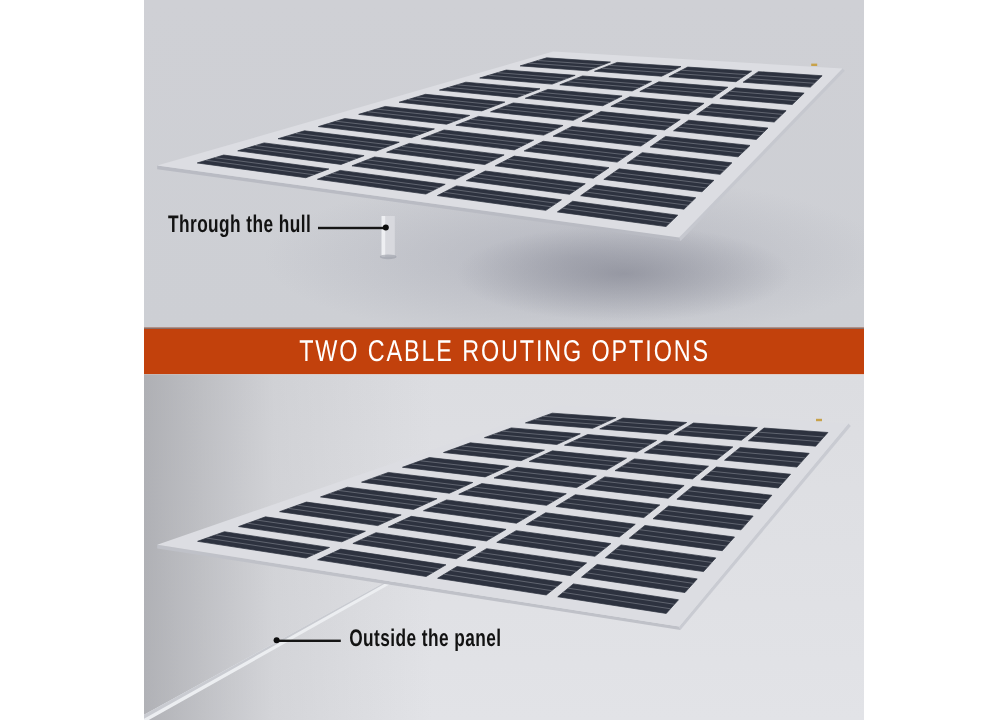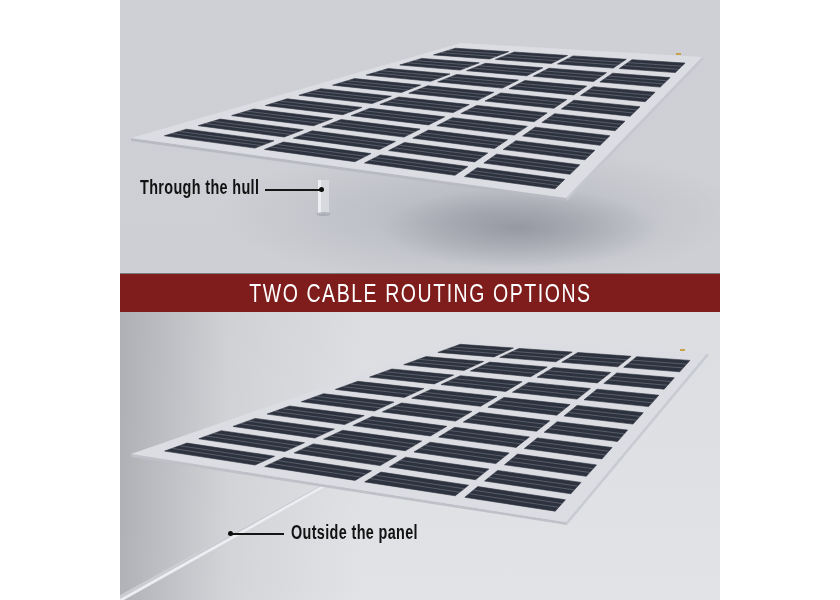--- a/index.html
+++ b/index.html
@@ -20,21 +20,21 @@
         linear-gradient(180deg, #cfd0d5 0%, #cdcfd4 100%);
     }
     .scene-bottom {
       position: absolute; left: 0; top: 312px; width: 600px; height: 288px;
       background:
         linear-gradient(90deg, rgba(150,151,156,0.65) 0%, rgba(185,186,190,0.35) 18%, rgba(223,224,228,0) 40%),
         linear-gradient(180deg, #dcdde1 0%, #e2e3e7 100%);
     }
     .banner {
       position: absolute; left: 0; top: 273px; width: 600px; height: 39px;
-      background: #7f1d1d;
+      background: #c2410c;
       border-top: 1px solid #7a7b80;
       box-sizing: border-box;
       display: flex; align-items: center; justify-content: center;
     }
     .banner-text {
       color: #ffffff; font-size: 25px; letter-spacing: 2px;
       font-family: "Liberation Sans", sans-serif; font-weight: normal;
       transform: scaleX(0.78); white-space: nowrap;
     }
     svg.art { position: absolute; left: 0; top: 0; }

